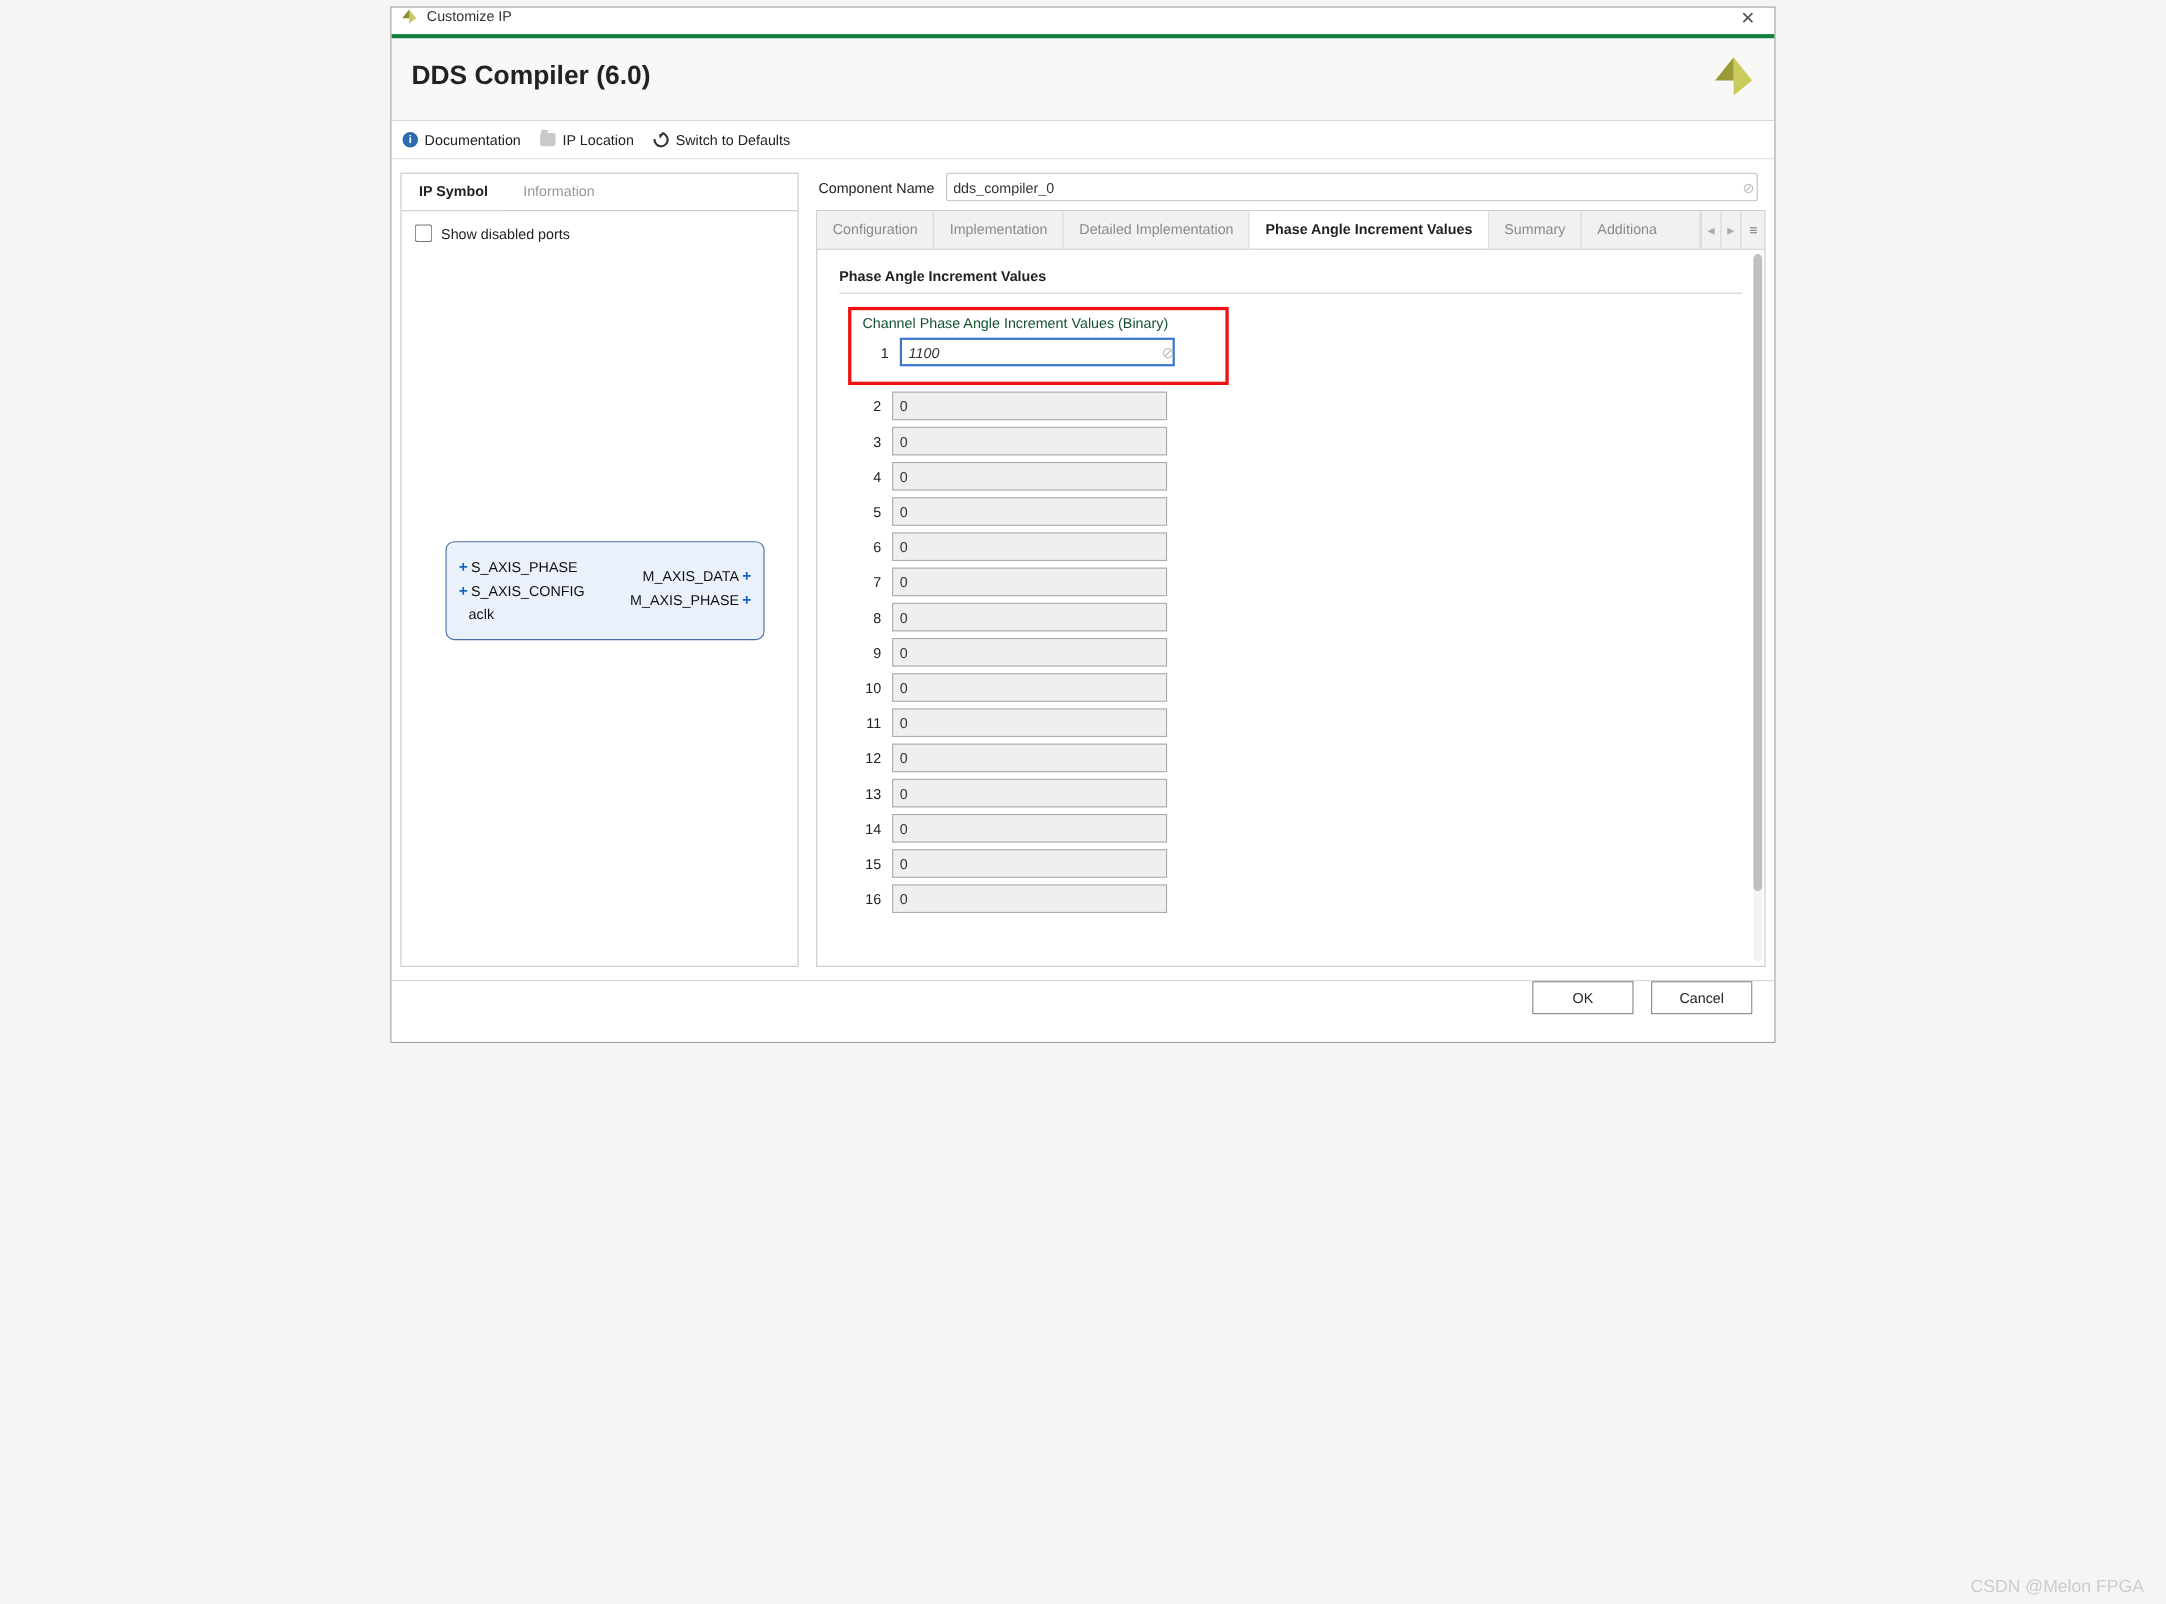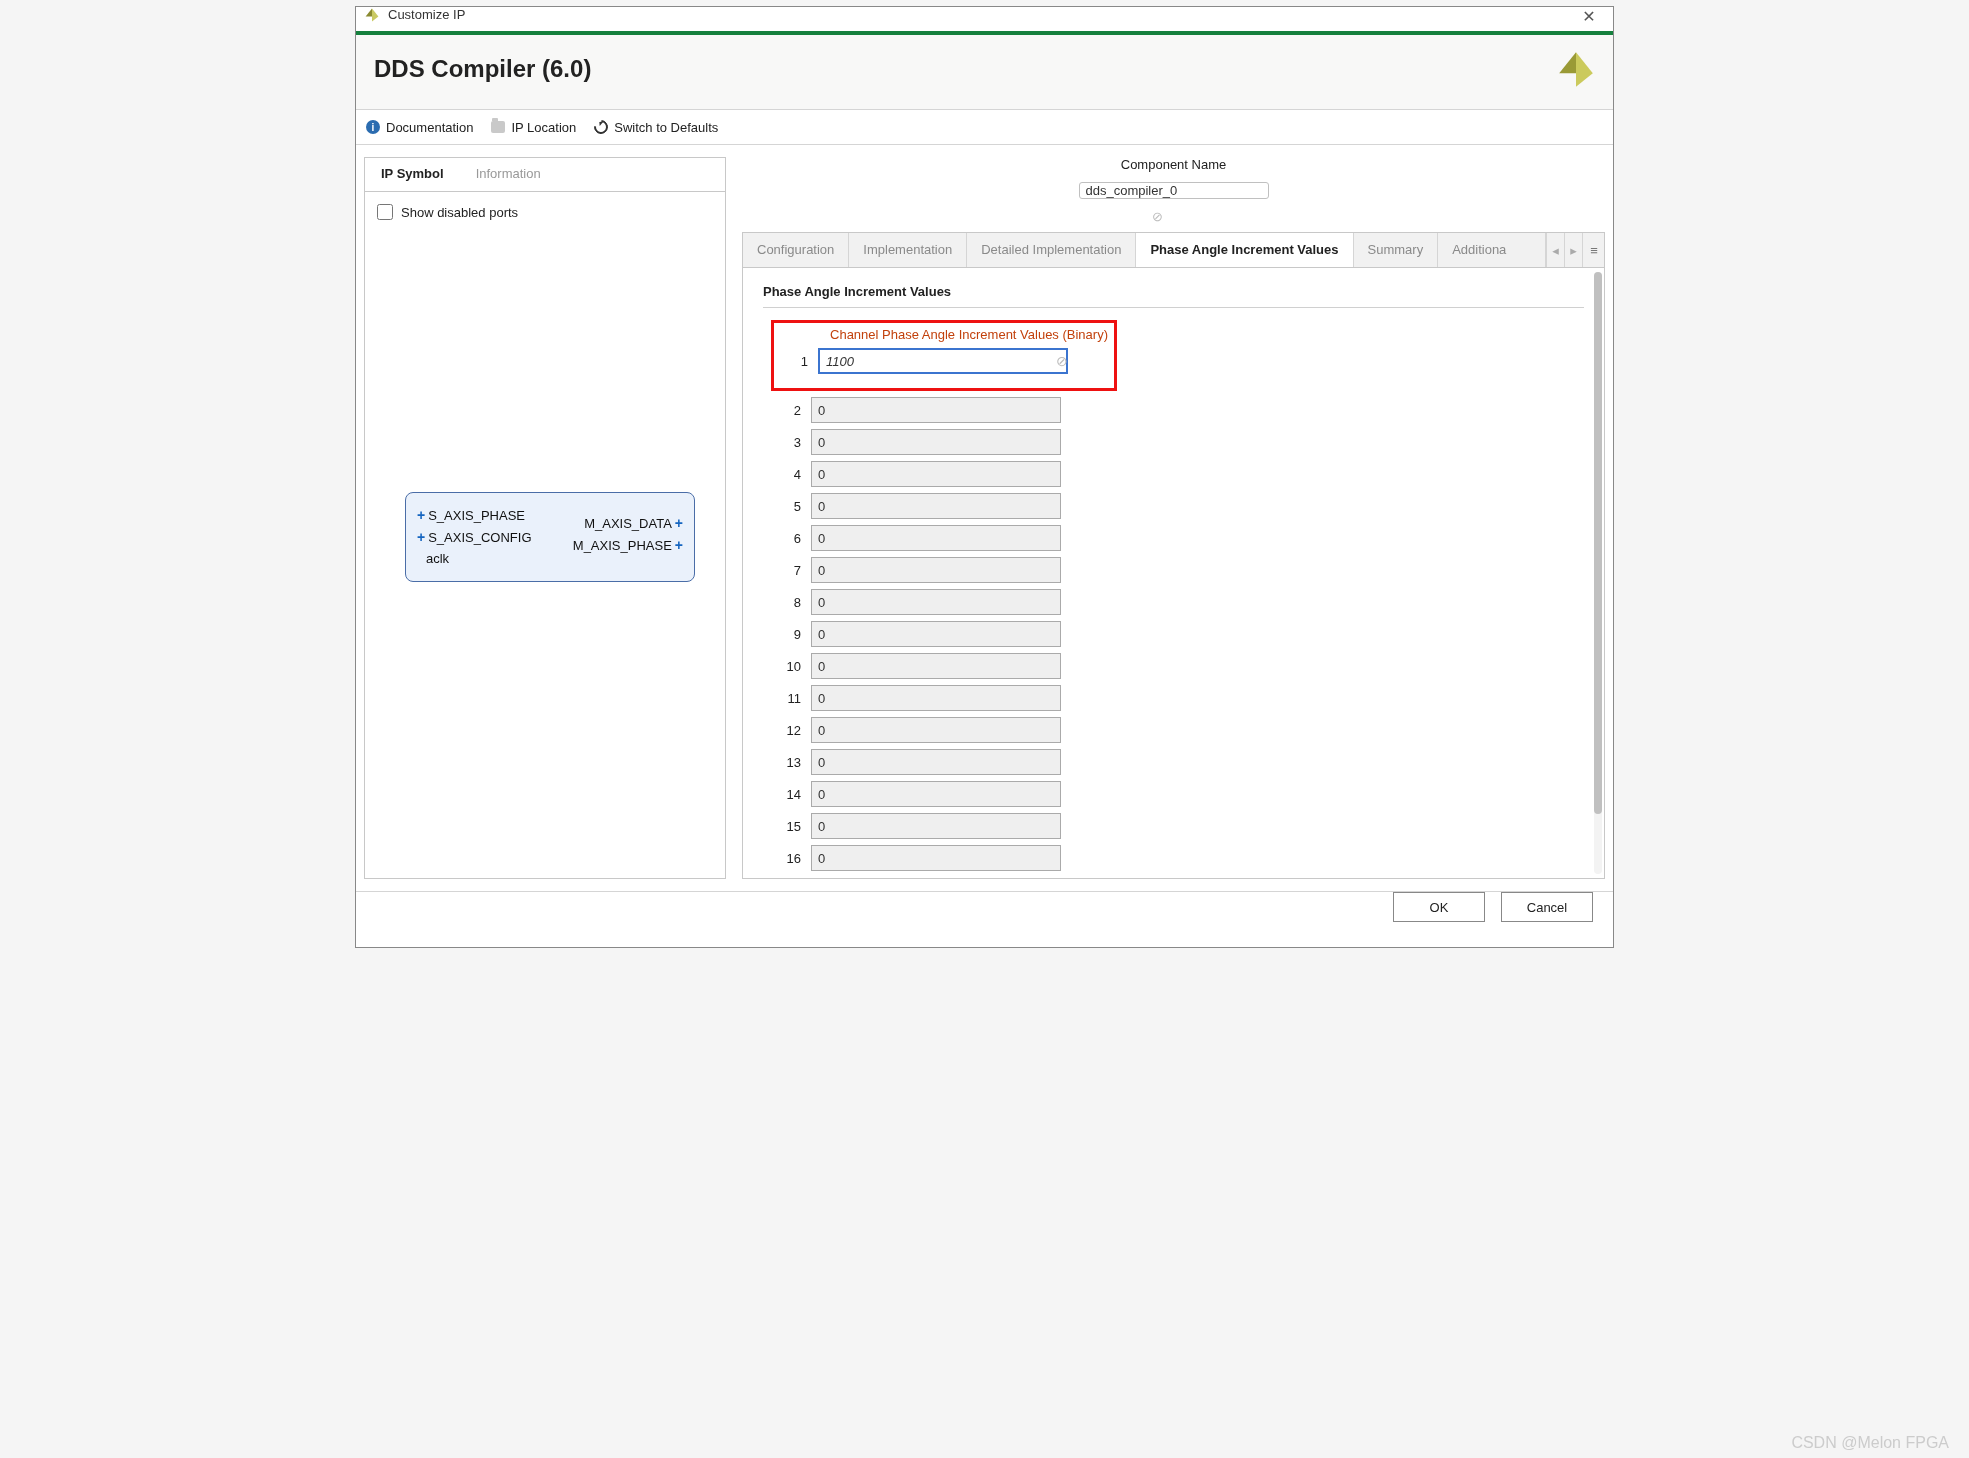--- a/index.html
+++ b/index.html
@@ -25,32 +25,32 @@
   .left-tabs .tab { padding: 8px 16px; color: #999; cursor: pointer; }
   .left-tabs .tab.active { color: #222; font-weight: bold; border-bottom: 2px solid #fff; }
   .left-body { padding: 12px; flex: 1; position: relative; }
   .chk-row { display: flex; align-items: center; gap: 8px; color: #222; }
   .chk-row input { width: 16px; height: 16px; }
   .ip-block { position: absolute; top: 300px; left: 40px; width: 290px; height: 90px; border: 1px solid #4a6da7; border-radius: 8px; background: #eaf1fb; }
   .ip-port-left { position: absolute; font-size: 12px; color: #111; white-space: nowrap; }
   .ip-port-right { position: absolute; font-size: 12px; color: #111; text-align: right; white-space: nowrap; }
   .plus { color: #1565c0; font-weight: bold; margin: 0 3px; font-size:14px;}
   .right-panel { flex: 1; display: flex; flex-direction: column; min-width: 0; }
-  .comp-name-row { display: flex; align-items: center; gap: 10px; padding: 0 2px 8px 2px; flex-direction: column; }
+  .comp-name-row { display: flex; align-items: center; gap: 10px; padding: 0 2px 8px 2px; }
   .comp-name-row label { color: #222; white-space: nowrap; }
   .comp-name-row input { flex: 1; height: 26px; border: 1px solid #c0c0c0; border-radius: 3px; padding: 0 6px; background:#fff; color:#333;}
   .comp-name-row .clear { color: #bbb; margin-left:-24px; margin-right:8px; cursor:pointer; }
   .tabbar { height: 36px; border: 1px solid #c8c8c8; display: flex; align-items: stretch; background:#fff; overflow:hidden;}
   .tabbar .tab { padding: 9px 14px; color: #8a8a8a; background: #f1f1f1; border-right: 1px solid #d5d5d5; cursor: pointer; white-space: nowrap; }
   .tabbar .tab.active { background: #fff; color: #222; font-weight: bold; }
   .tabbar .nav { width: 18px; display:flex; align-items:center; justify-content:center; color:#aaa; background:#f1f1f1; border-left:1px solid #d5d5d5;}
   .tabbar .menu { width: 22px; display:flex; align-items:center; justify-content:center; color:#777; background:#f1f1f1; border-left:1px solid #d5d5d5; letter-spacing:-1px;}
   .tab-content { flex: 1; border: 1px solid #c8c8c8; border-top: none; padding: 16px 20px; overflow-y: auto; position:relative;}
   .section-title { font-weight: bold; color: #222; padding-bottom: 8px; border-bottom: 1px solid #d0d0d0; margin-bottom: 14px; }
-  .section-subtitle { color: #c2410c; margin: 0 0 8px 14px; text-align: right; }
+  .section-subtitle { color: #14532d; margin: 0 0 8px 14px; }
   .red-box { border: 3px solid #e11; padding: 4px 6px 8px 6px; margin: -2px 0 6px 8px; width: 346px; }
   .highlight-input { border: 2px solid #3b74cf !important; background: #fff !important; font-style: italic; }
   .value-row { display: flex; align-items: center; gap: 10px; margin: 4px 0 6px 14px; }
   .value-row .idx { width: 24px; text-align: right; color: #222; }
   .value-row input { width: 250px; height: 26px; border: 1px solid #aaa; background: #efefef; color: #333; padding: 0 6px; }
   .red-box .section-subtitle { margin-left: 4px; margin-bottom: 6px;}
   .input-clear { position:relative; margin-left:-22px; color:#bbb; cursor:pointer; font-size:14px; }
   .scrollbar { position:absolute; right:2px; top:4px; bottom:4px; width:8px; background:#f3f3f3; border-radius:4px;}
   .scrollbar .thumb { position:absolute; left:0; width:8px; background:#c0c0c0; border-radius:4px; top:0; height:90%;}
   .footer { height: 56px; display: flex; justify-content: flex-end; align-items: flex-start; gap: 16px; padding: 0 20px; border-top: 1px solid #d5d5d5; background:#fff;}

